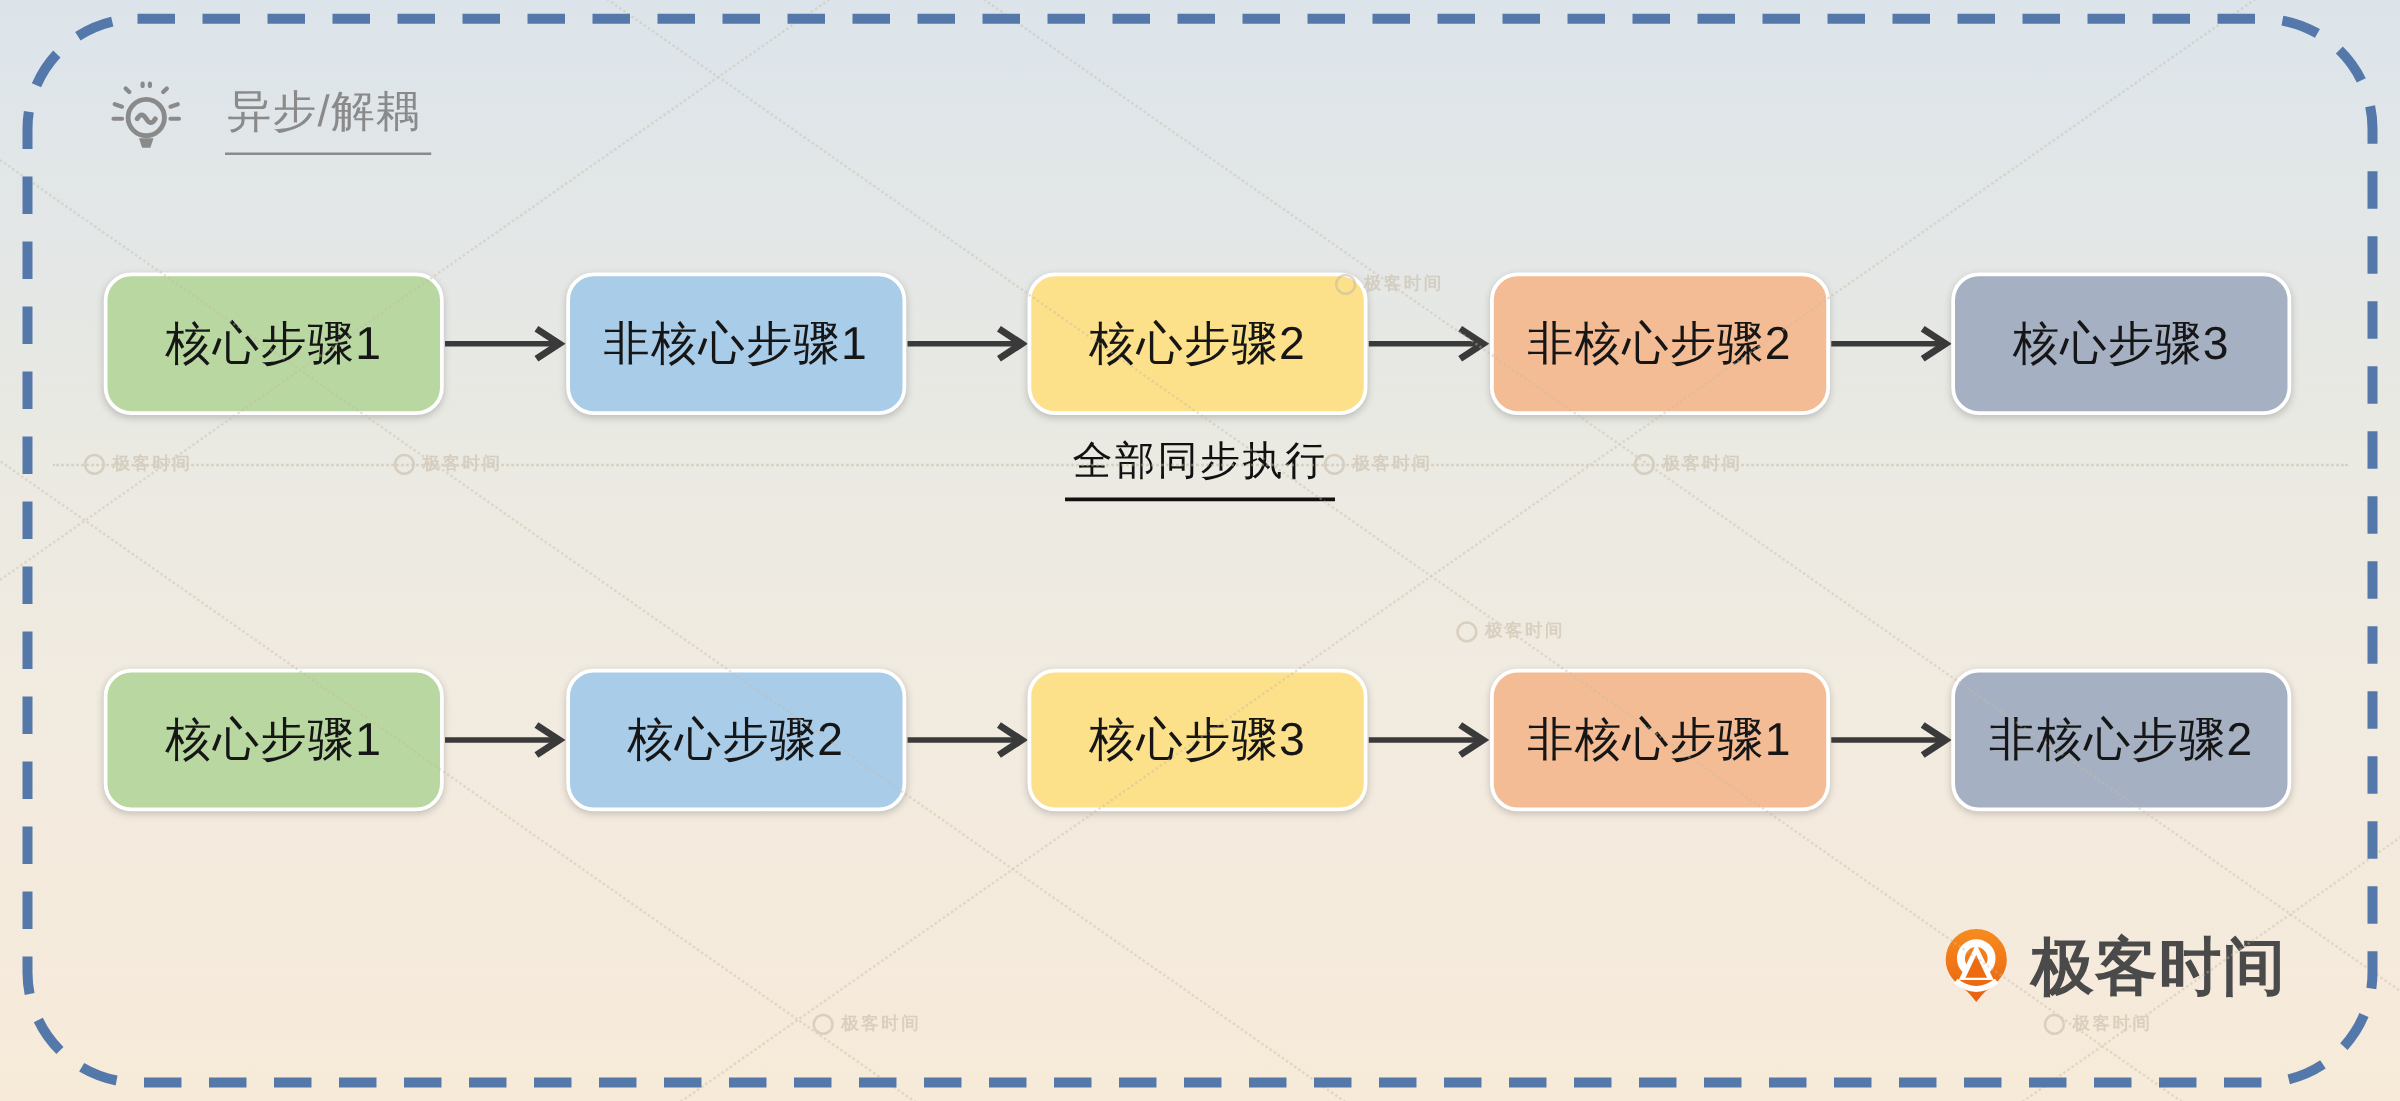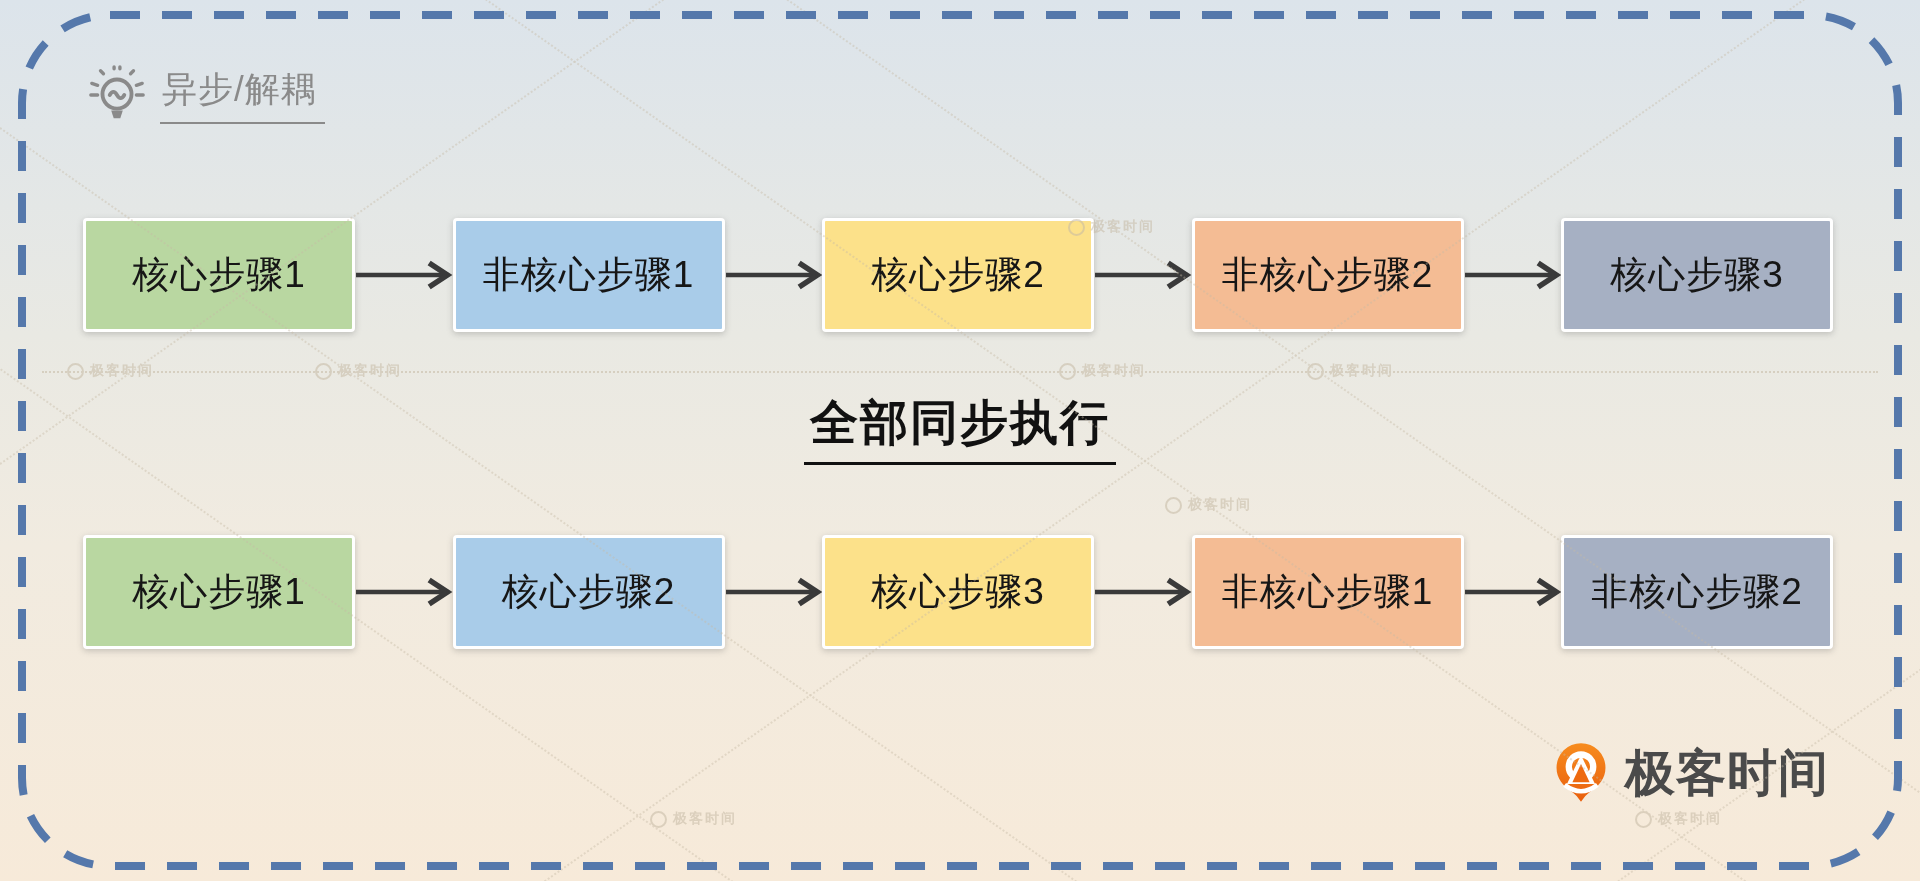--- a/index.html
+++ b/index.html
@@ -3,35 +3,35 @@
 <meta charset="utf-8">
 <style>
   html,body{margin:0;padding:0;}
   body{width:1920px;height:881px;overflow:hidden;font-family:"Liberation Sans","DejaVu Sans",sans-serif;}
   .canvas{position:relative;width:1920px;height:881px;overflow:hidden;
     background:linear-gradient(180deg,var(--bgTop) 0%,var(--bgMid) 38%,var(--bgLow) 62%,var(--bgBottom) 100%);}
   
   .frame{position:absolute;inset:0;z-index:5;pointer-events:none;}
   .frame rect{stroke:var(--frame);}
   
-  .hdr{position:absolute;left:86px;top:64px;display:flex;align-items:center;gap:12px;z-index:3;}
+  .hdr{position:absolute;left:86px;top:64px;display:flex;align-items:center;gap:32px;z-index:3;}
   .hdr-title{font-size:35px;color:var(--muted);border-bottom:2.5px solid var(--muted);padding:0 8px 9px 2px;letter-spacing:1px;}
   
   .flow{position:absolute;left:83px;width:1750px;height:114px;display:flex;align-items:center;z-index:2;}
   .flow1{top:218px;} .flow2{top:535px;}
-  .step{flex:none;width:272px;height:114px;box-sizing:border-box;border:3px solid #fff;border-radius:4px;
+  .step{flex:none;width:272px;height:114px;box-sizing:border-box;border:3px solid #fff;border-radius:22px;
     display:flex;align-items:center;justify-content:center;font-size:37px;font-weight:500;color:var(--ink);
     box-shadow:0 2px 6px rgba(80,80,80,.28);letter-spacing:1px;}
   .arrow{flex:1;height:36px;}
   .arrow svg{width:100%;height:100%;display:block;}
   .arrow line,.arrow polyline{stroke:var(--arrow);fill:none;}
   
   .caption-wrap{position:absolute;left:0;width:1920px;text-align:center;z-index:3;}
   .cap1{top:347px;} .cap2{top:677px;}
-  .caption{display:inline-block;font-size:48px;font-weight:700;color:#111;border-bottom:3px solid #111;padding:0 6px 7px 6px;letter-spacing:2px;margin-top:44px;}
+  .caption{display:inline-block;font-size:32px;font-weight:400;color:#111;border-bottom:3px solid #111;padding:0 6px 7px 6px;letter-spacing:2px;}
   .cap2 .caption{transform:translateX(8px);}
   
   .logo{position:absolute;left:1552px;top:740px;display:flex;align-items:center;gap:15px;z-index:3;}
   .logo-text{font-size:50px;font-weight:700;color:var(--logoInk);letter-spacing:1px;}
   
   .wm-layer{position:absolute;inset:0;z-index:4;pointer-events:none;opacity:.55;}
   .wm-strip{position:absolute;top:371px;left:42px;right:42px;border-top:2px dotted var(--wm);}
   .wm-diag{position:absolute;width:3000px;height:0;border-top:2px dotted var(--wm);opacity:.75;}
   .wmb{position:absolute;display:flex;align-items:center;gap:6px;color:var(--wm);font-size:14px;font-weight:700;letter-spacing:2px;background:transparent;}
   .wmq{width:13px;height:13px;border:2.5px solid var(--wm);border-radius:50%;flex:none;}

